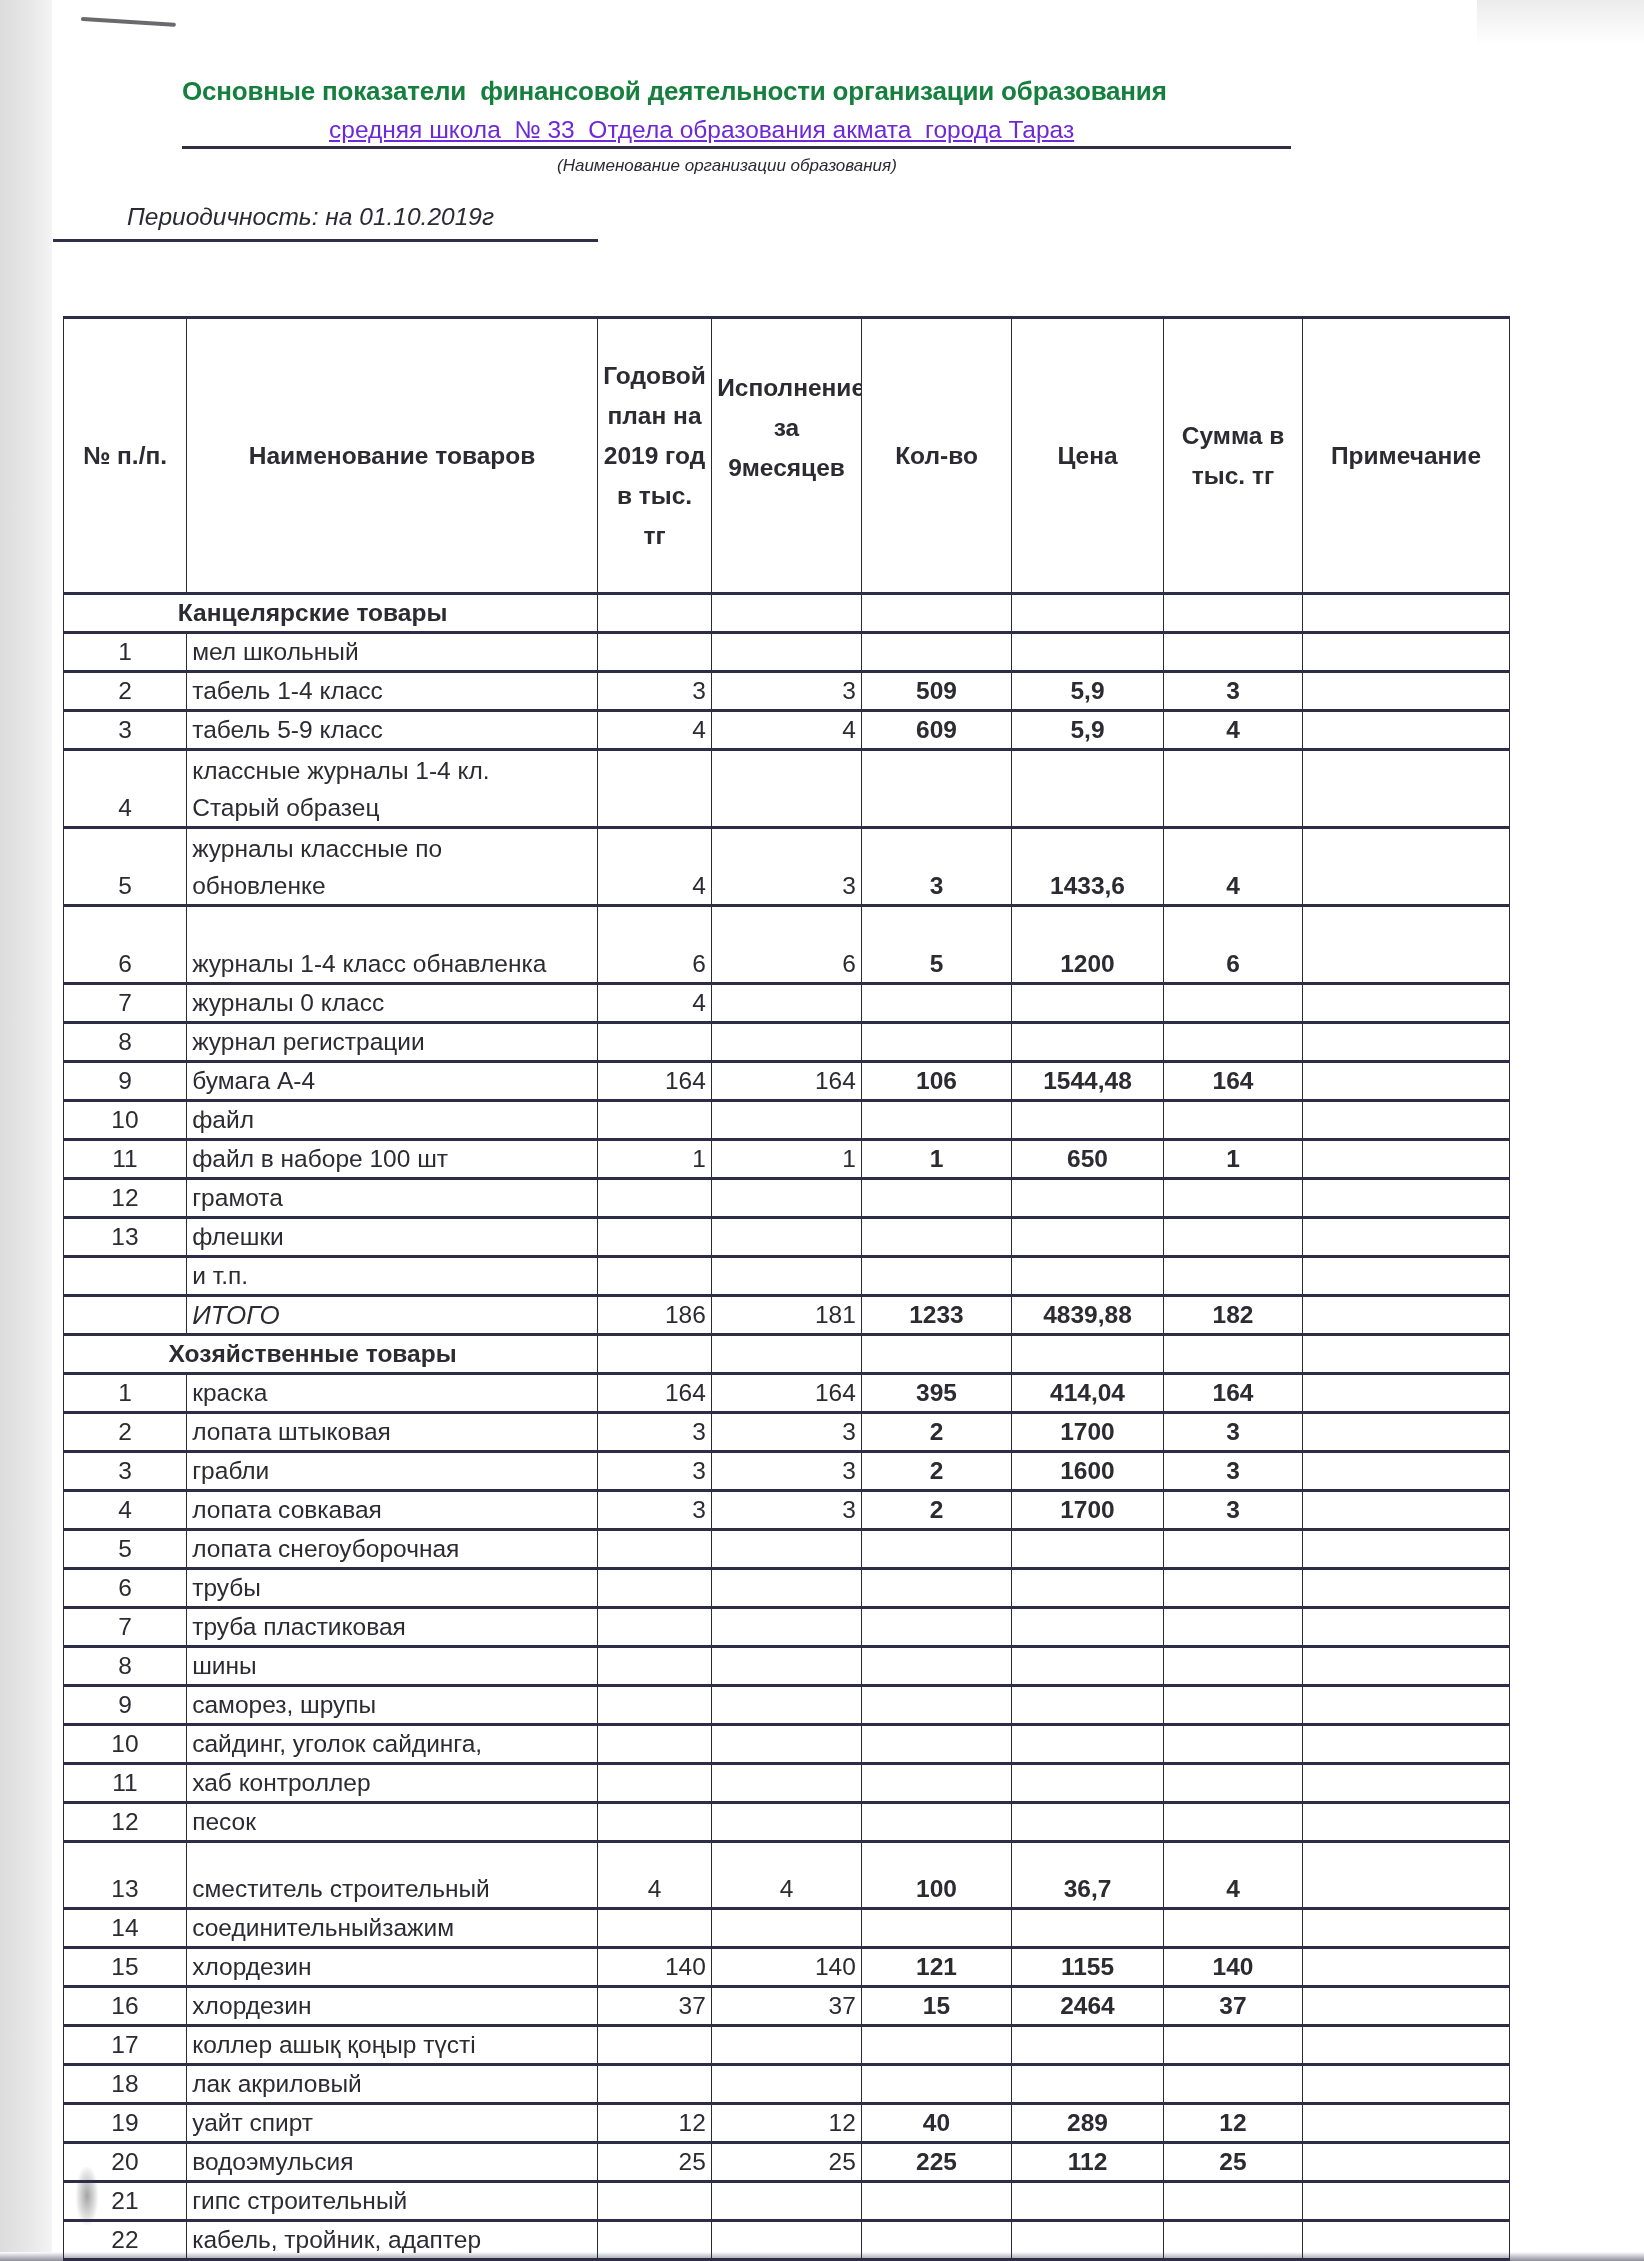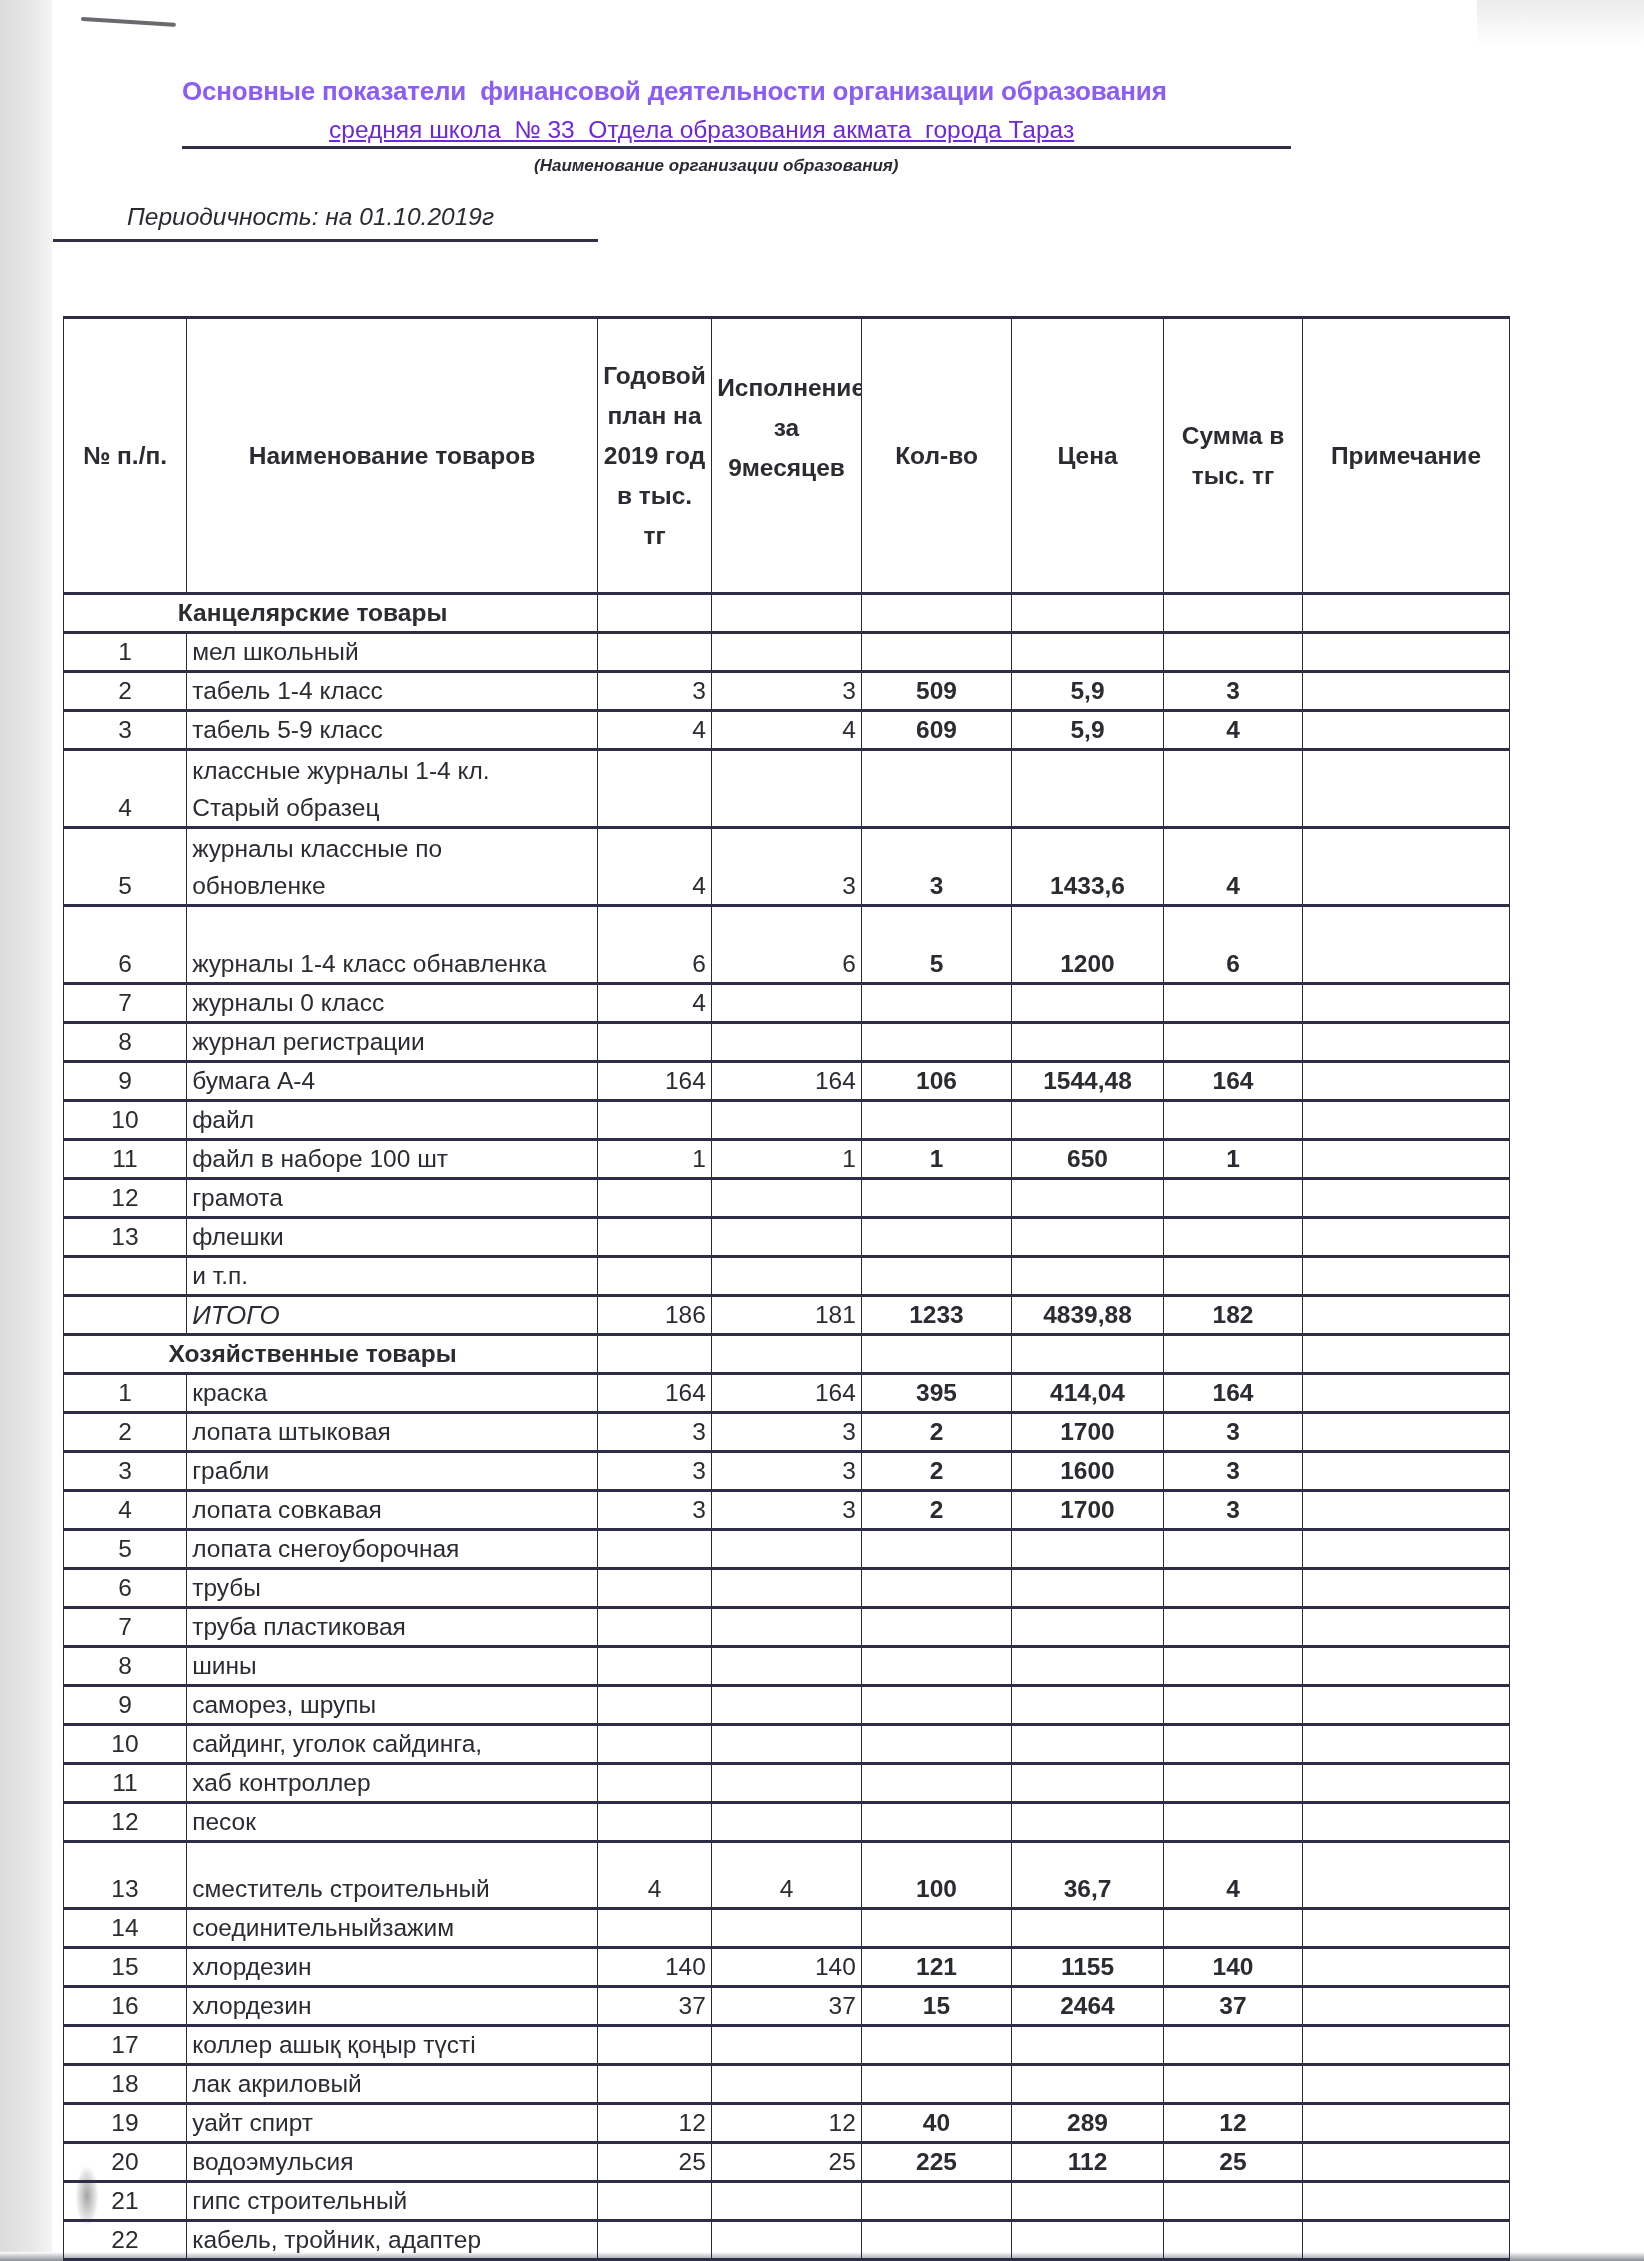--- a/index.html
+++ b/index.html
@@ -26,34 +26,34 @@
     transform-origin: left center;
   }
   .smudge {
     position: absolute; left: 76px; top: 2167px; width: 22px; height: 58px;
     background: radial-gradient(ellipse at center, rgba(90,90,90,0.55) 0%, rgba(150,150,150,0.25) 55%, rgba(255,255,255,0) 75%);
   }
 
   .title {
     position: absolute; left: 182px; top: 76px;
     font-size: 26px; font-weight: bold; letter-spacing: -0.2px; white-space: pre;
-    color: #8b5cf6;
+    color: #15803d;
   }
   .subtitle {
     position: absolute; left: 329px; top: 116px;
     font-size: 24.5px; text-decoration: underline; white-space: pre;
     color: #6d28d9;
   }
   .subtitle-rule {
     position: absolute; left: 182px; top: 146px; width: 1109px; height: 2.6px;
     background: #2f2f45;
   }
   .subtitle-caption {
-    position: absolute; left: 534px; top: 156px;
-    font-size: 17px; font-style: italic; white-space: pre; color: #2a2a33; font-weight: bold;
+    position: absolute; left: 557px; top: 156px;
+    font-size: 17px; font-style: italic; white-space: pre; color: #2a2a33;
   }
   .period {
     position: absolute; left: 127px; top: 203px;
     font-size: 24.5px; font-style: italic; white-space: pre; color: #2a2a33;
   }
   .period-rule {
     position: absolute; left: 53px; top: 239px; width: 545px; height: 2.6px;
     background: #2f2f45;
   }
 

